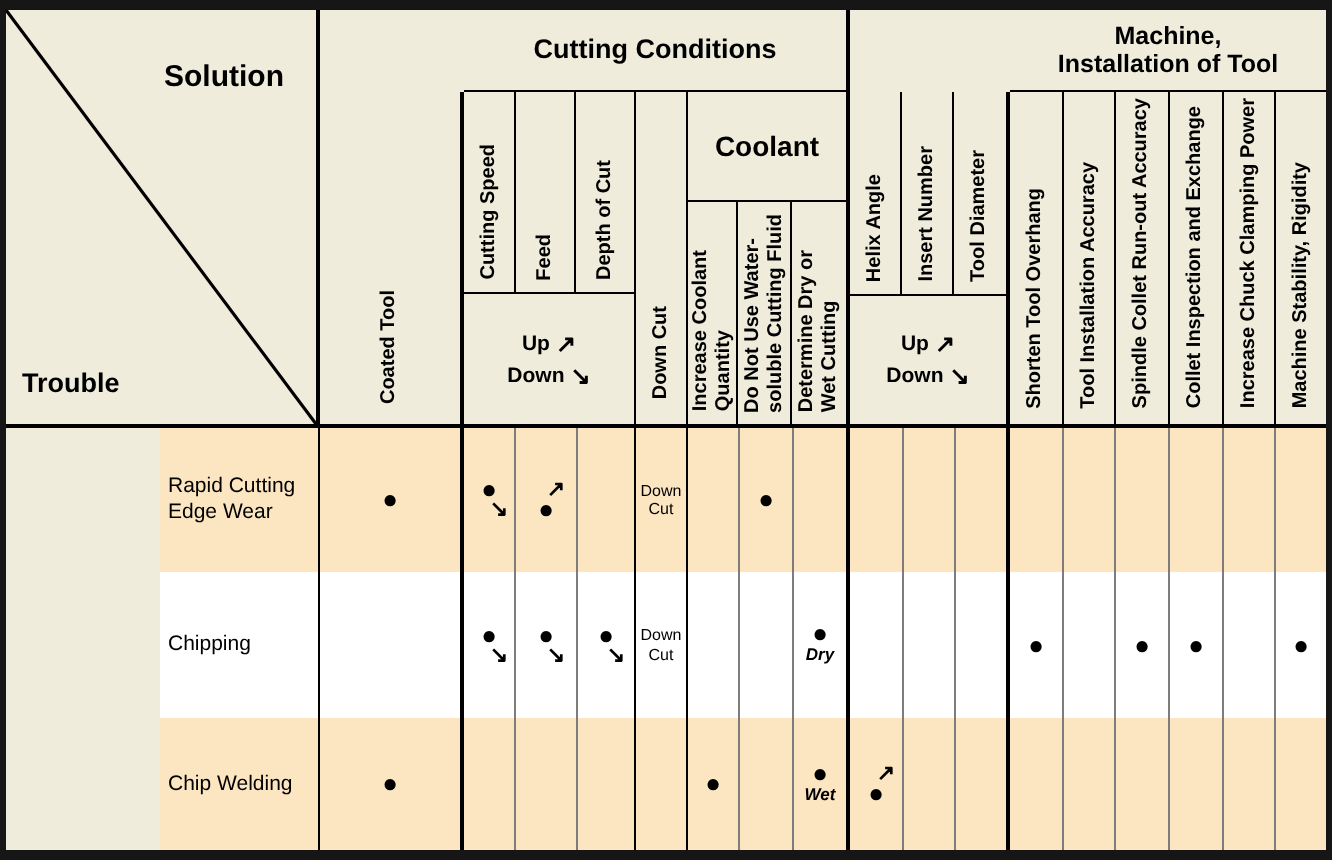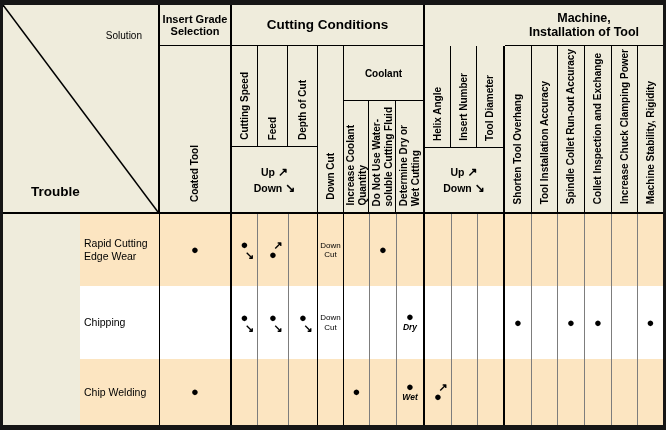--- a/index.html
+++ b/index.html
@@ -26,30 +26,30 @@
   .f14 { font-size:13.5px; } .f12 { font-size:12.5px; } .f11 { font-size:11px; } .f10 { font-size:10.5px; }
   .vwrap { display:flex; justify-content:center; align-items:flex-end; }
   .vtext { writing-mode:vertical-rl; transform:rotate(180deg); font-weight:bold;
            font-size:10px; line-height:1.15; white-space:pre-line; text-align:left; }
   .pb6{padding-bottom:6px;} .pb8{padding-bottom:8px;} .pb10{padding-bottom:10px;} .pb12{padding-bottom:12px;}
   
   .cfd { display:grid; grid-template-columns:26fr 31fr 29fr; grid-template-rows:100px 1fr; }
   .styleblk { display:grid; grid-template-columns:27fr 26fr 27fr; grid-template-rows:101px 1fr; }
   .cool { display:grid; grid-template-columns:26fr 27fr 28fr; grid-template-rows:55px 1fr; }
   .coolTop { grid-column:1/4; display:flex; align-items:center; justify-content:center;
-             font-weight:bold; font-size:10px; border-bottom:1px solid #000; }
+             font-weight:bold; font-size:14px; border-bottom:1px solid #000; }
   .updown { grid-column:1/4; display:flex; flex-direction:column; justify-content:center;
             align-items:center; gap:4px; border-top:1px solid #000; font-weight:bold; font-size:10.5px; }
   .udline { display:flex; align-items:center; gap:3px; }
   .udline .arr { font-size:12px; }
   
   .corner { position:relative; }
   .corner svg { position:absolute; left:0; top:0; width:100%; height:100%; }
-  .cornerSolution { position:absolute; top:25px; right:16px; font-weight:normal; font-size:10px; }
-  .cornerTrouble  { position:absolute; bottom:13px; left:28px; font-weight:bold; font-size:13.5px; }
+  .cornerSolution { position:absolute; top:25px; right:16px; font-weight:bold; font-size:15px; }
+  .cornerTrouble  { position:absolute; bottom:13px; left:8px; font-weight:bold; font-size:13.5px; }
   
   .rp { background:#fce5c1; } .rw { background:#ffffff; }
   .bc { display:flex; align-items:center; justify-content:center; }
   .groupcell { background:#e8e9d9; display:flex; align-items:center; padding-left:4px;
                font-weight:bold; font-size:12.5px; line-height:1.3; white-space:pre-line; }
   .lblcell { display:flex; align-items:center; padding-left:4px; font-size:10.5px; line-height:1.2; }
   
   .mk { display:flex; flex-direction:column; align-items:center; line-height:1; }
   .dot { font-size:13px; line-height:10px; }
   .arr { font-weight:bold; font-size:11px; line-height:10px; }
@@ -64,22 +64,20 @@
   <div class="grid">
 
     <div class="corner bR2 hb2" style="grid-area:1/1/3/3">
       <svg viewBox="0 0 157 208" preserveAspectRatio="none">
         <line x1="0" y1="0" x2="157" y2="208" stroke="#000" stroke-width="1.6"></line>
       </svg>
       <span class="cornerSolution">Solution</span>
       <span class="cornerTrouble">Trouble</span>
     </div>
 
-    <div class="hTop f11 bR2 hb1" style="grid-area:1/3/2/4">Insert Grade
-Selection</div>
     <div class="hTop f14 bR2 hb1" style="grid-area:1/4/2/11">Cutting Conditions</div>
     <div class="hTop f12 hb1" style="grid-area:1/14/2/20">Machine,
 Installation of Tool</div>
 
     <div class="vwrap pb10 bR2 hb2" style="grid-area:2/3/3/4">
       <span class="vtext">Coated Tool</span>
     </div>
 
     <div class="cfd bR1 hb2" style="grid-area:2/4/3/7">
       <div class="vwrap pb6 bR1">

